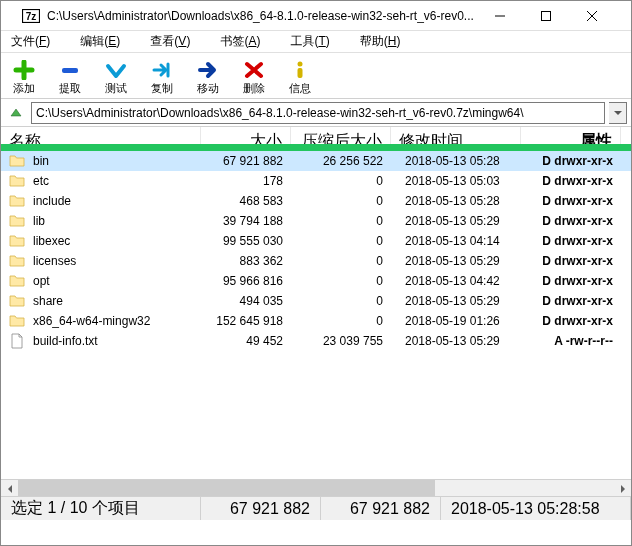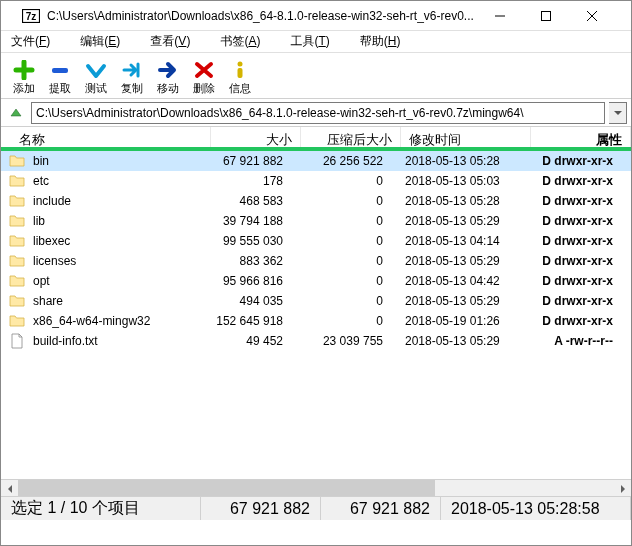--- a/index.html
+++ b/index.html
@@ -6,30 +6,30 @@
 body { background: #fff; width: 632px; height: 546px; overflow: hidden; border: 1px solid #888; }
 .titlebar { height: 30px; background: #fff; display: flex; align-items: center; padding: 0 16px; border-bottom: 1px solid #e0e0e0; }
 .app-icon { width: 20px; height: 16px; margin: 0 6px 0 4px; display:flex;align-items:center;justify-content:center; }
 .app-icon svg { display:block; }
 .title-text { flex: 1; font-size: 12px; color: #000; white-space: nowrap; overflow: hidden; text-overflow: ellipsis; }
 .win-btns { display: flex; }
 .win-btn { width: 46px; height: 30px; display: flex; align-items: center; justify-content: center; cursor: default; }
 .menubar { height: 22px; display: flex; align-items: center; padding: 0 4px; gap: 18px; font-size: 12px; border-bottom: 1px solid #e0e0e0; }
 .menu-item { padding: 2px 6px; cursor: default; }
 .menu-item u { text-decoration: underline; }
-.toolbar { height: 46px; display: flex; align-items: center; padding: 2px 6px 0 6px; gap: 2px; border-bottom: 1px solid #d0d0d0; }
+.toolbar { height: 46px; display: flex; align-items: center; padding: 2px 6px 0 6px; gap: 12px; border-bottom: 1px solid #d0d0d0; }
 .tb-btn { width: 34px; display:flex; flex-direction:column; align-items:center; cursor:default; font-size:11px; color:#000; }
 .tb-icon { width:24px; height:22px; display:flex; align-items:center; justify-content:center; }
 .tb-label { font-size:11px; line-height:14px; }
 .pathbar { height: 28px; display:flex; align-items:center; padding: 2px 4px; gap:4px; border-bottom:1px solid #d0d0d0; }
 .up-btn { width:22px; height:22px; display:flex; align-items:center; justify-content:center; cursor:default; border:1px solid transparent; }
 .path-input { flex:1; height:22px; border:1px solid #7a7a7a; padding:0 4px; font-size:12px; background:#fff; }
 .path-dd { width:18px; height:22px; border:1px solid #7a7a7a; border-left:none; display:flex;align-items:center;justify-content:center; background:#efefef; cursor:default; }
 .list-wrap { height: 369px; overflow:hidden; position:relative; }
-.list-head { height:24px; display:flex; background:#fff; border-bottom:4px solid #22c55e; font-size:13px;justify-content:flex-end; }
+.list-head { height:24px; display:flex; background:#fff; border-bottom:7px solid #22c55e; font-size:16px; }
 .list-head .col { padding:4px 8px; border-right:1px solid #e8e8e8; cursor:default; white-space:nowrap; overflow:hidden; }
 .list-body { overflow-y:auto; height: calc(100% - 24px - 17px); }
 .row { height:20px; display:flex; align-items:center; font-size:12px; cursor:default; }
 .row.selected { background:#cce8ff; }
 .cell { padding:0 8px; white-space:nowrap; overflow:hidden; }
 .cell.name { display:flex; align-items:center; gap:8px; }
 .folder-icon, .file-icon { width:16px; height:16px; flex-shrink:0; }
 .hscroll { position:absolute; bottom:0; left:0; right:0; height:17px; background:#f0f0f0; border-top:1px solid #d0d0d0; display:flex; }
 .hscroll-btn { width:17px; height:17px; background:#f0f0f0; display:flex;align-items:center;justify-content:center; }
 .hscroll-track { flex:1; position:relative; }

